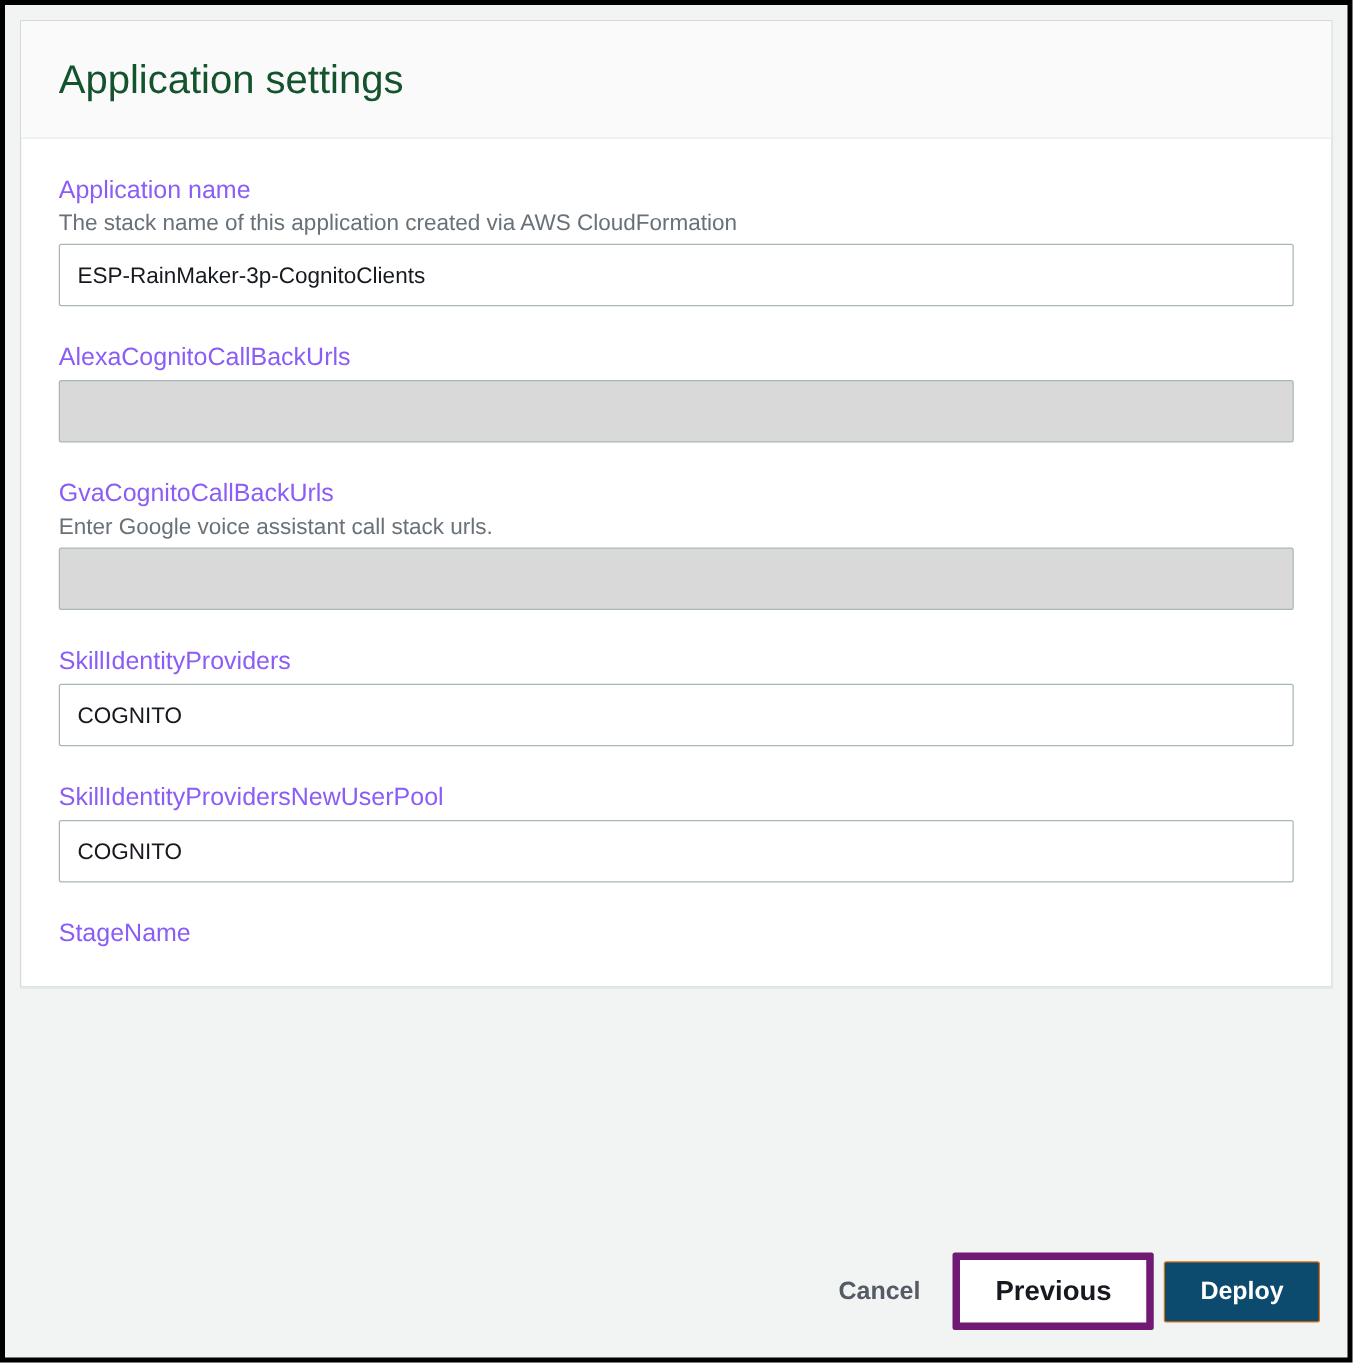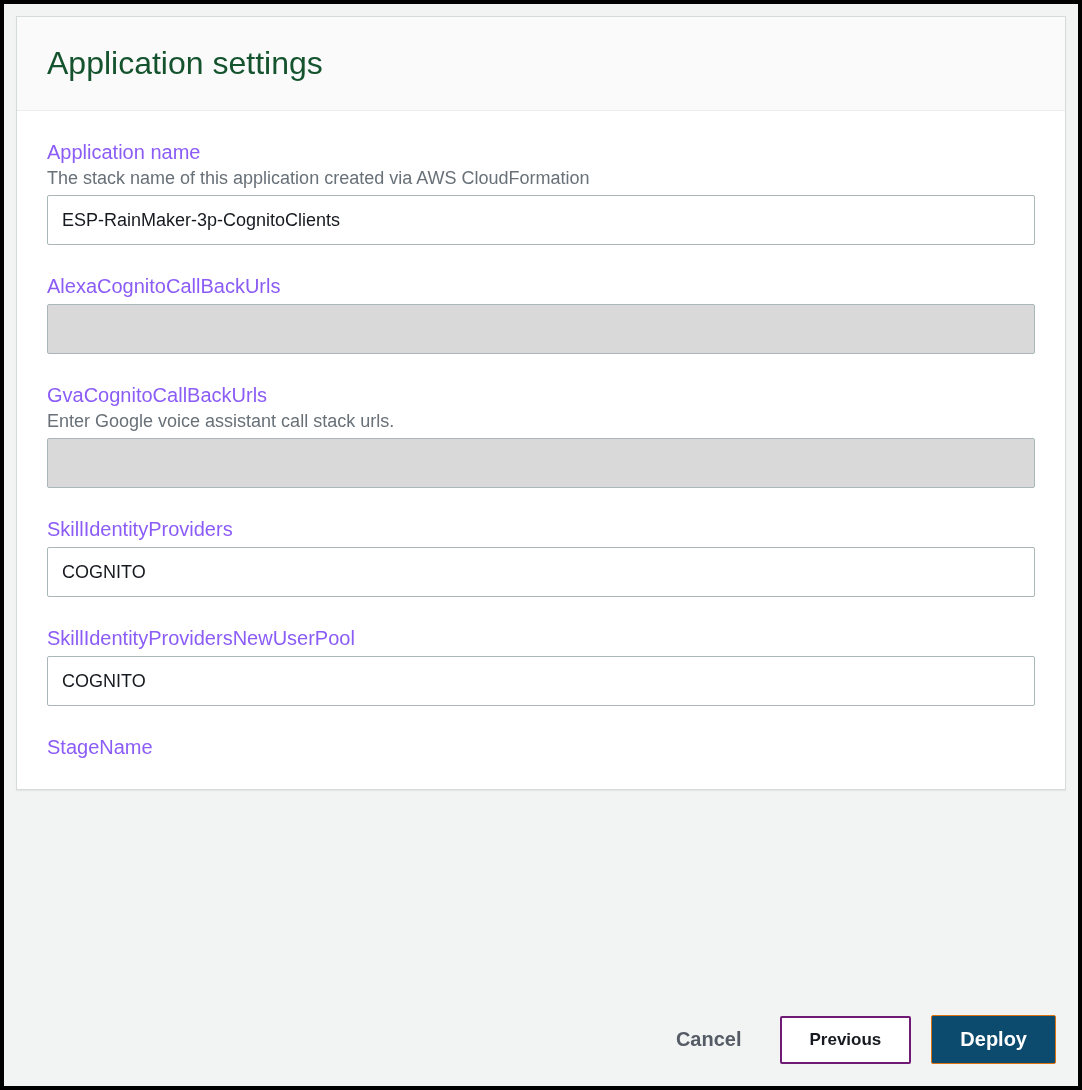--- a/index.html
+++ b/index.html
@@ -69,38 +69,38 @@
   .text-input.disabled {
     background: #d9d9d9;
     border: 1px solid #aab7b8;
   }
   .footer {
     margin-top: auto;
     padding: 30px 10px 10px 10px;
     display: flex;
     justify-content: flex-end;
     align-items: center;
-    gap: 20px;
+    gap: 8px;
   }
   .btn-link {
     background: none;
     border: none;
     color: #545b64;
     font-size: 20px;
     font-weight: 700;
     cursor: pointer;
     padding: 12px 18px;
     font-family: inherit;
   }
   .btn-normal {
     background: #fff;
-    border: 2px solid #701a75;
+    border: 6px solid #701a75;
     border-radius: 2px;
     color: #16191f;
-    font-size: 17px;
+    font-size: 22px;
     font-weight: 700;
     padding: 12px 28px;
     cursor: pointer;
     font-family: inherit;
   }
   .btn-primary {
     background: #0c4a6e;
     border: 1px solid #dd7211;
     border-radius: 2px;
     color: #fff;

